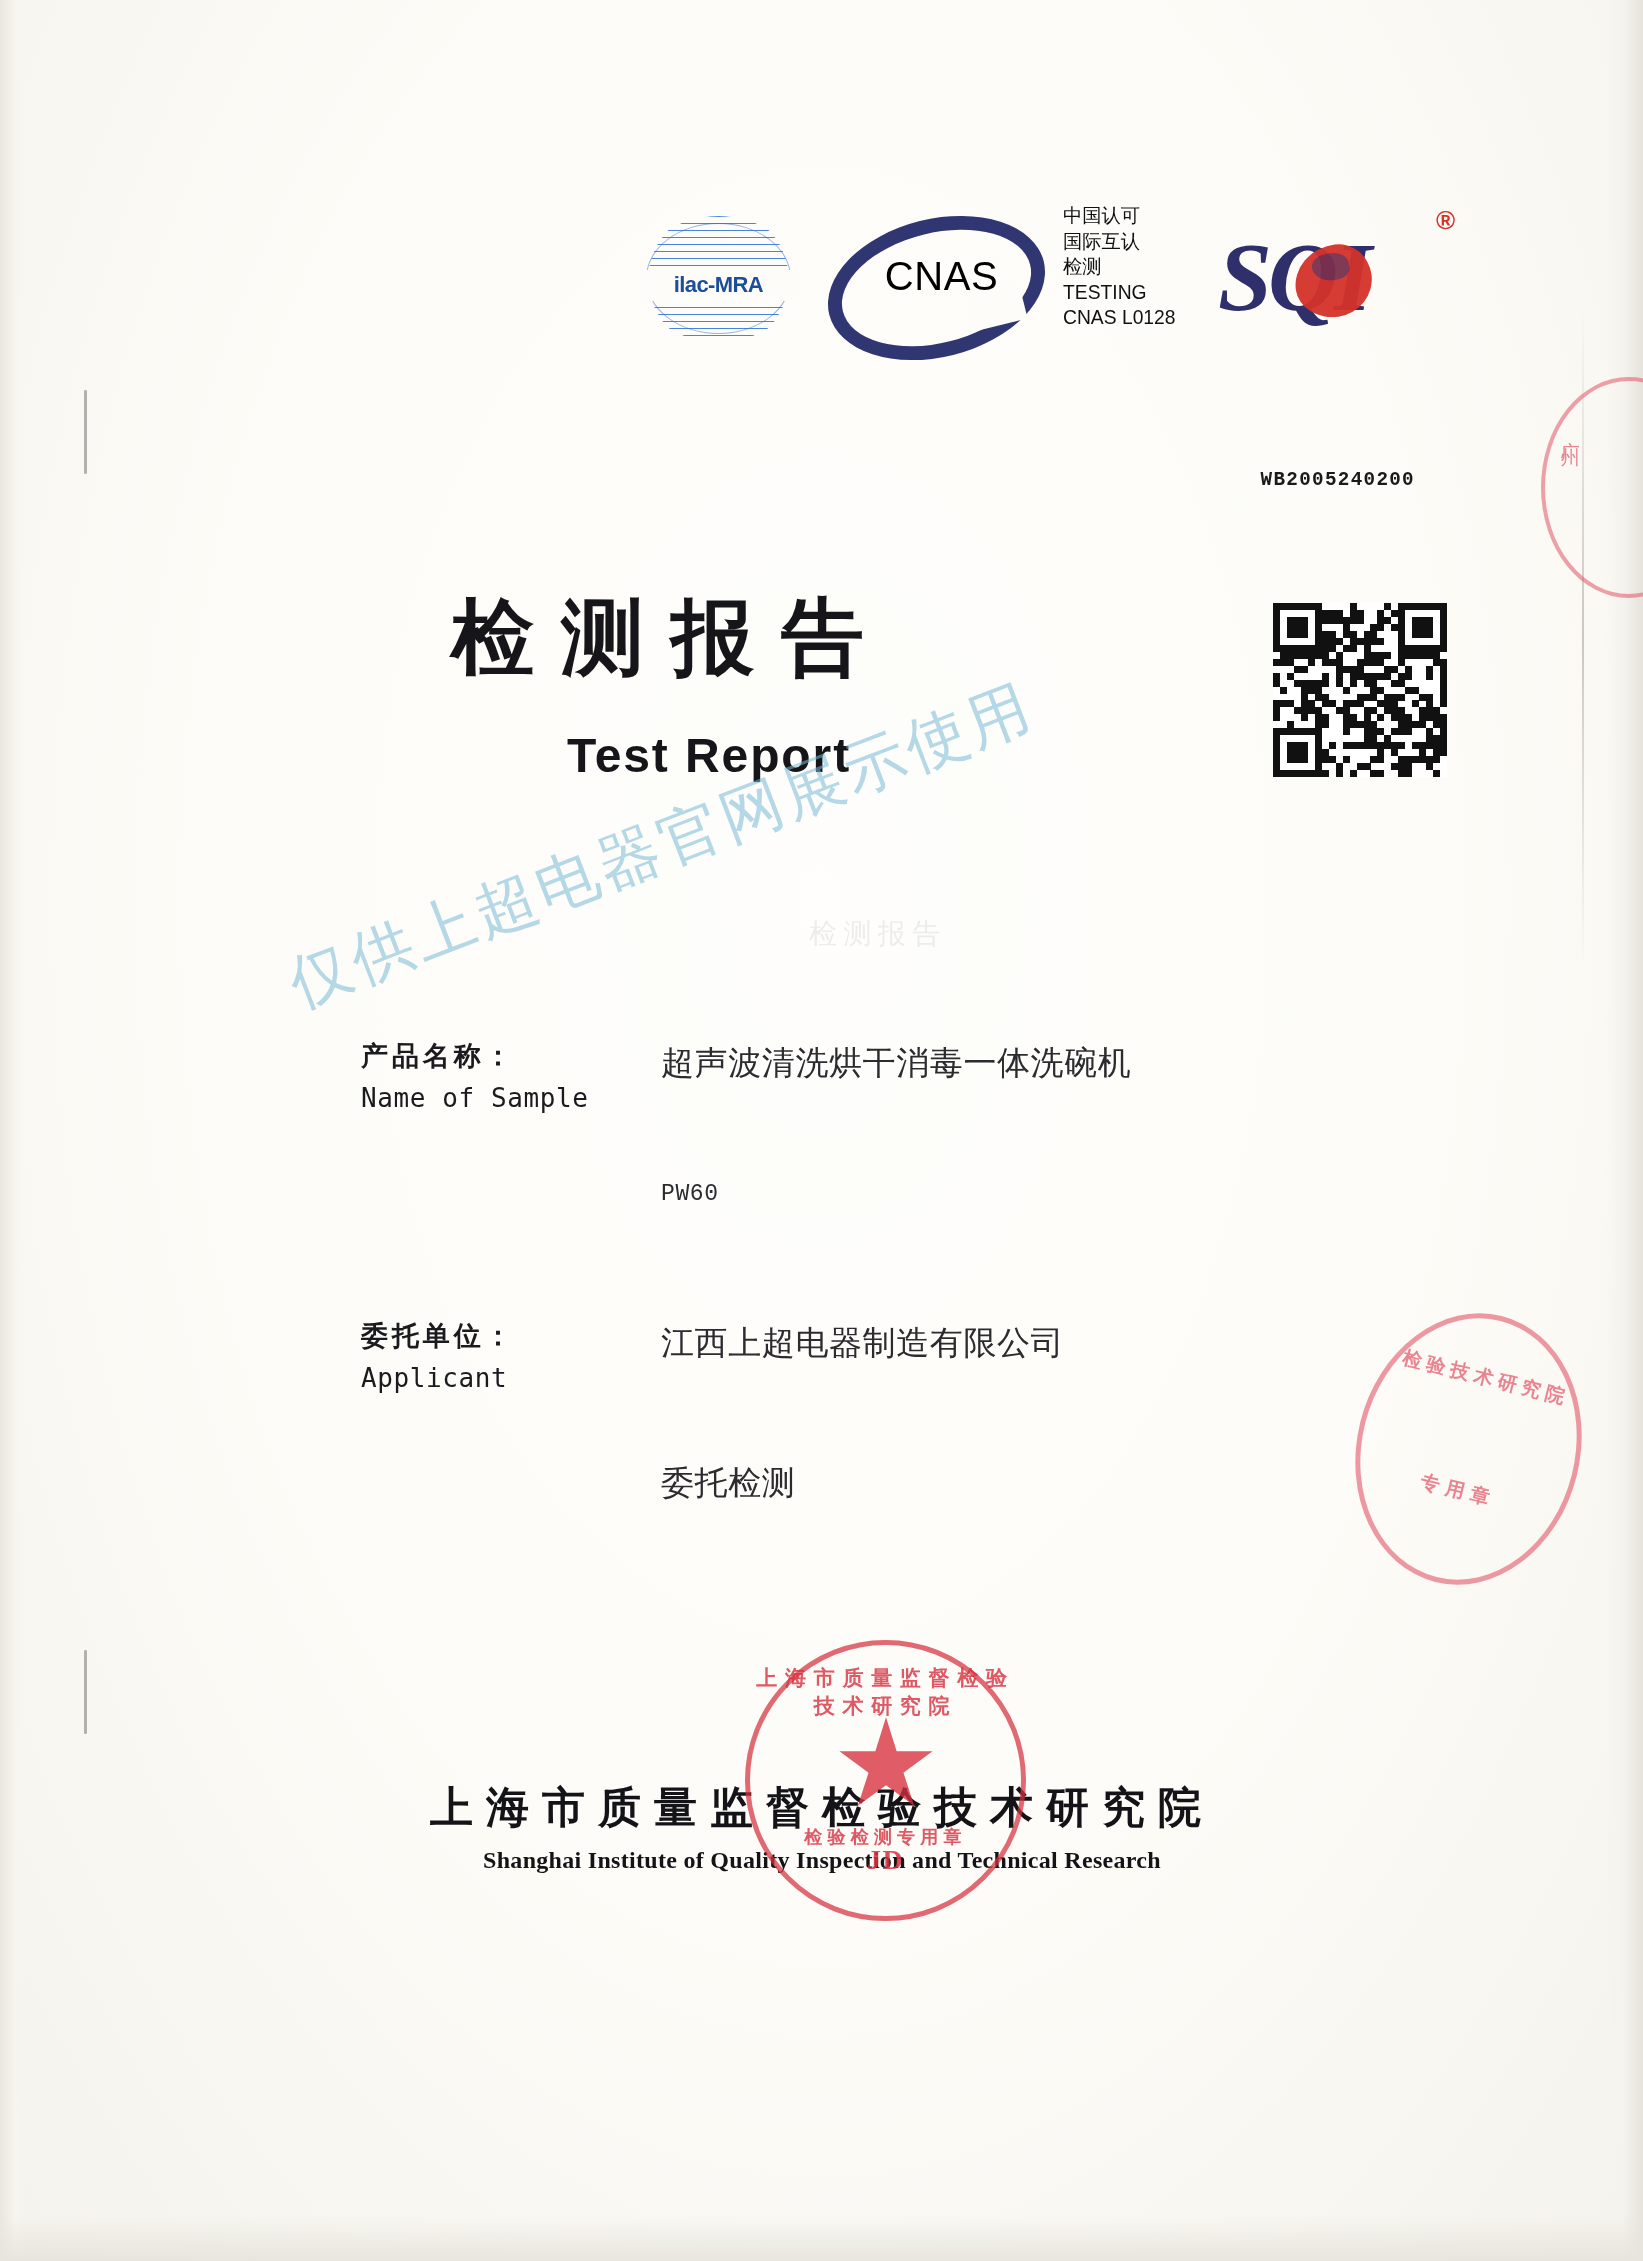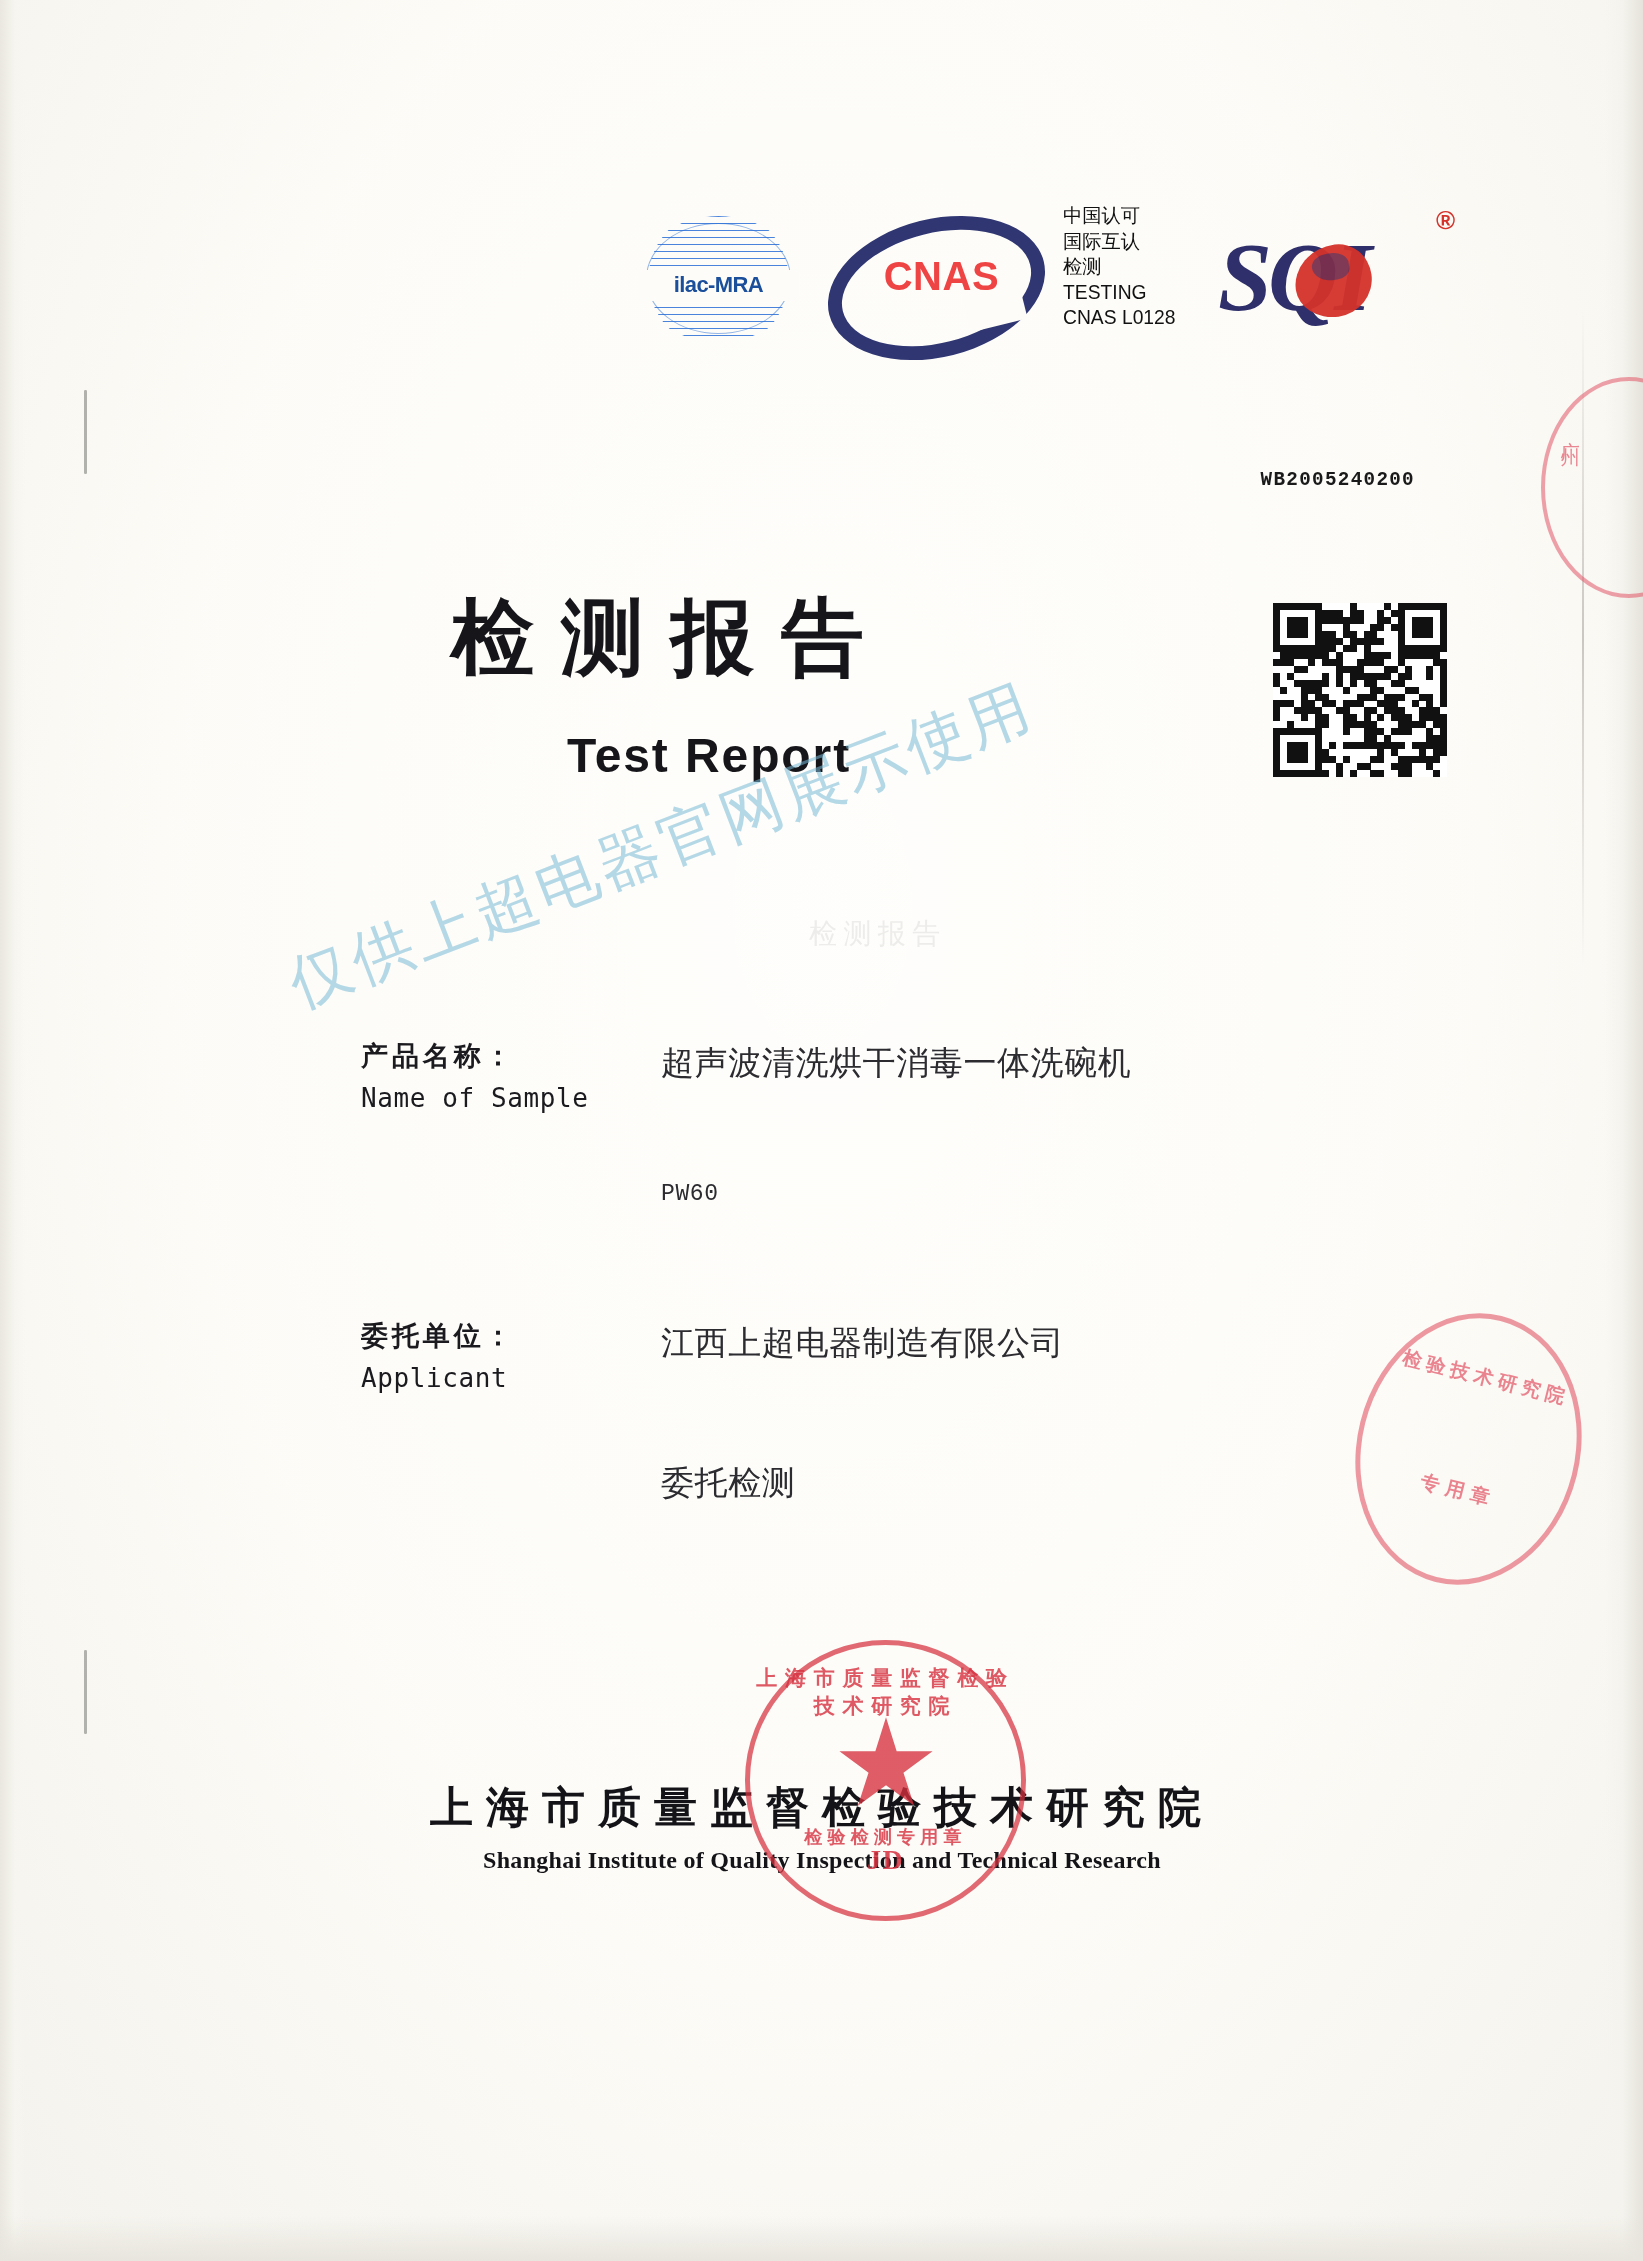--- a/index.html
+++ b/index.html
@@ -120,23 +120,23 @@
     width: 58px; height: 45px;
     background: #fdfcf8;
     transform: rotate(-14deg);
   }
   .cnas .word {
     position: absolute;
     left: 13px;
     top: 35px;
     width: 213px;
     text-align: center;
-    font-weight: bold;
+    font-weight: normal;
     font-size: 40px;
-    color: #ef4444;
+    color: #000000;
     letter-spacing: 0.6px;
   }
   .cnas-text {
     position: absolute;
     left: 425px; top: 10.3px;
     font-size: 19.3px;
     line-height: 1.32;
     color: #111;
   }
   .cnas-text div { white-space: nowrap; }

